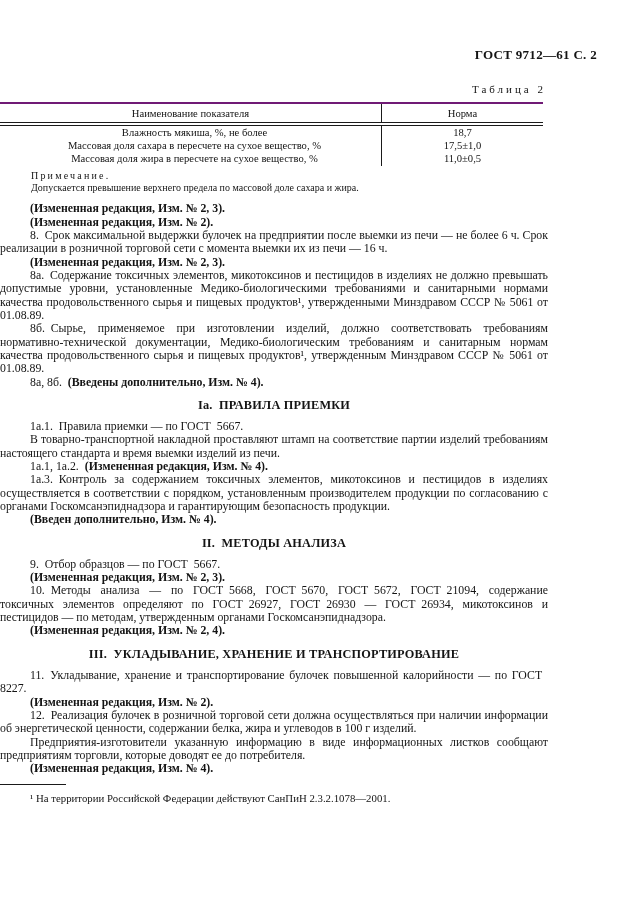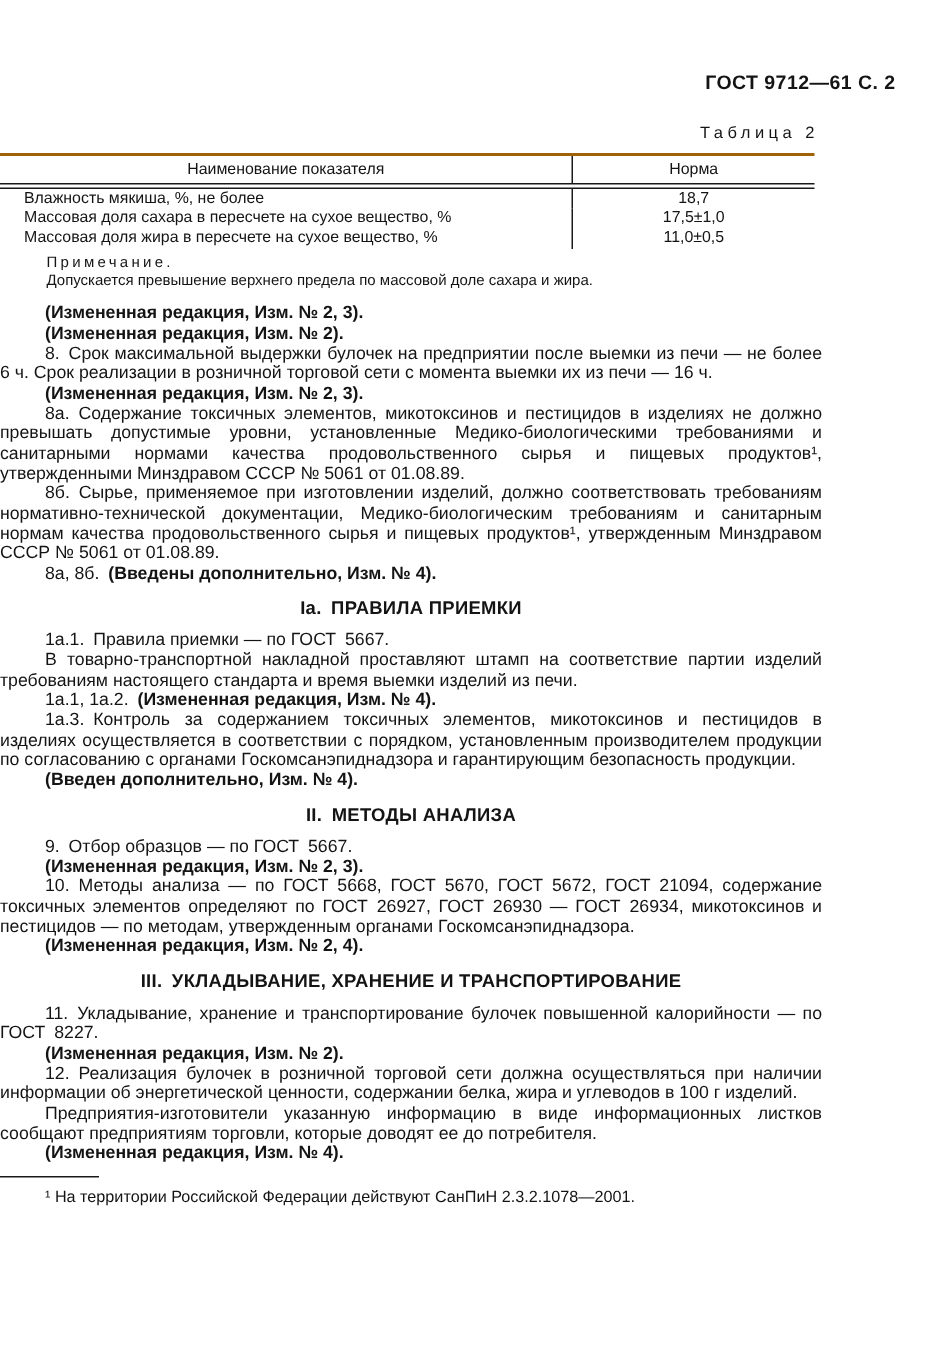--- a/index.html
+++ b/index.html
@@ -1,38 +1,38 @@
 <!DOCTYPE html>
 <html><head>
 <meta charset="utf-8">
 <style>
   html,body { margin:0; padding:0; background:#e8e8e8; }
   .page {
     width:630px; height:913px; background:#ffffff; color:#141414;
-    font-family:Liberation Sans, sans-serif;
+    font-family:Liberation Serif, serif;
     box-sizing:border-box; padding-top:48px; overflow:hidden;
     margin:0 auto; position:relative;
   }
   .doc-header {
     text-align:right; padding-right:33px;
     font-weight:bold; font-size:13px; line-height:14px;
     letter-spacing:0.3px;
   }
   .content { width:548px; }
   .tcaption {
     text-align:right; padding-right:2px; margin-top:21px;
     font-size:11px; line-height:13px; letter-spacing:3px;
   }
-  .gtable { width:543px; margin-top:6px; border-top:2px solid #a16207; font-size:10.6px; }
+  .gtable { width:543px; margin-top:6px; border-top:2px solid #701a75; font-size:10.6px; }
   .trow { display:flex; }
   .c1 { width:382px; box-sizing:border-box; border-right:1px solid #1a1a1a; }
   .c2 { flex:1; text-align:center; }
   .thead { border-bottom:4px double #1a1a1a; }
   .thead .c1, .thead .c2 { display:flex; align-items:center; justify-content:center; height:18px; }
-  .tb .c1 { padding-left:16px; padding-right:8px; line-height:13.2px; }
+  .tb .c1 { padding-left:16px; padding-right:8px; line-height:13.2px;text-align:center; }
   .tb .c2 { line-height:13.2px; }
   .note { margin:4px 0 0 31px; font-size:10px; line-height:12.3px; }
   .note-label { letter-spacing:2.2px; }
   .document-body { margin-top:8px; }
   .para {
     font-size:11.8px; line-height:13.35px;
     text-align:justify; text-indent:30px;
   }
   .heading {
     font-size:12.3px; font-weight:bold; text-align:center;

